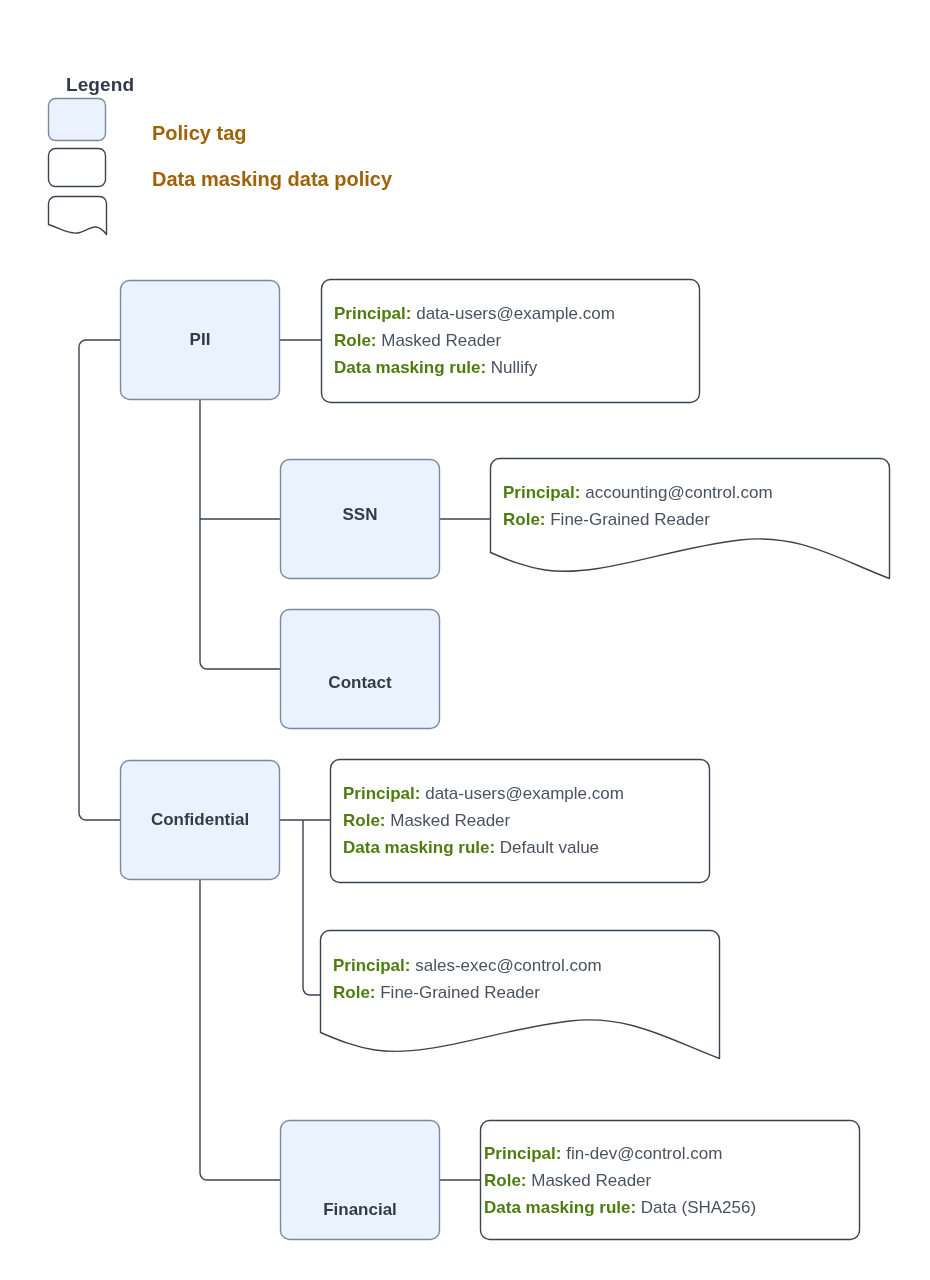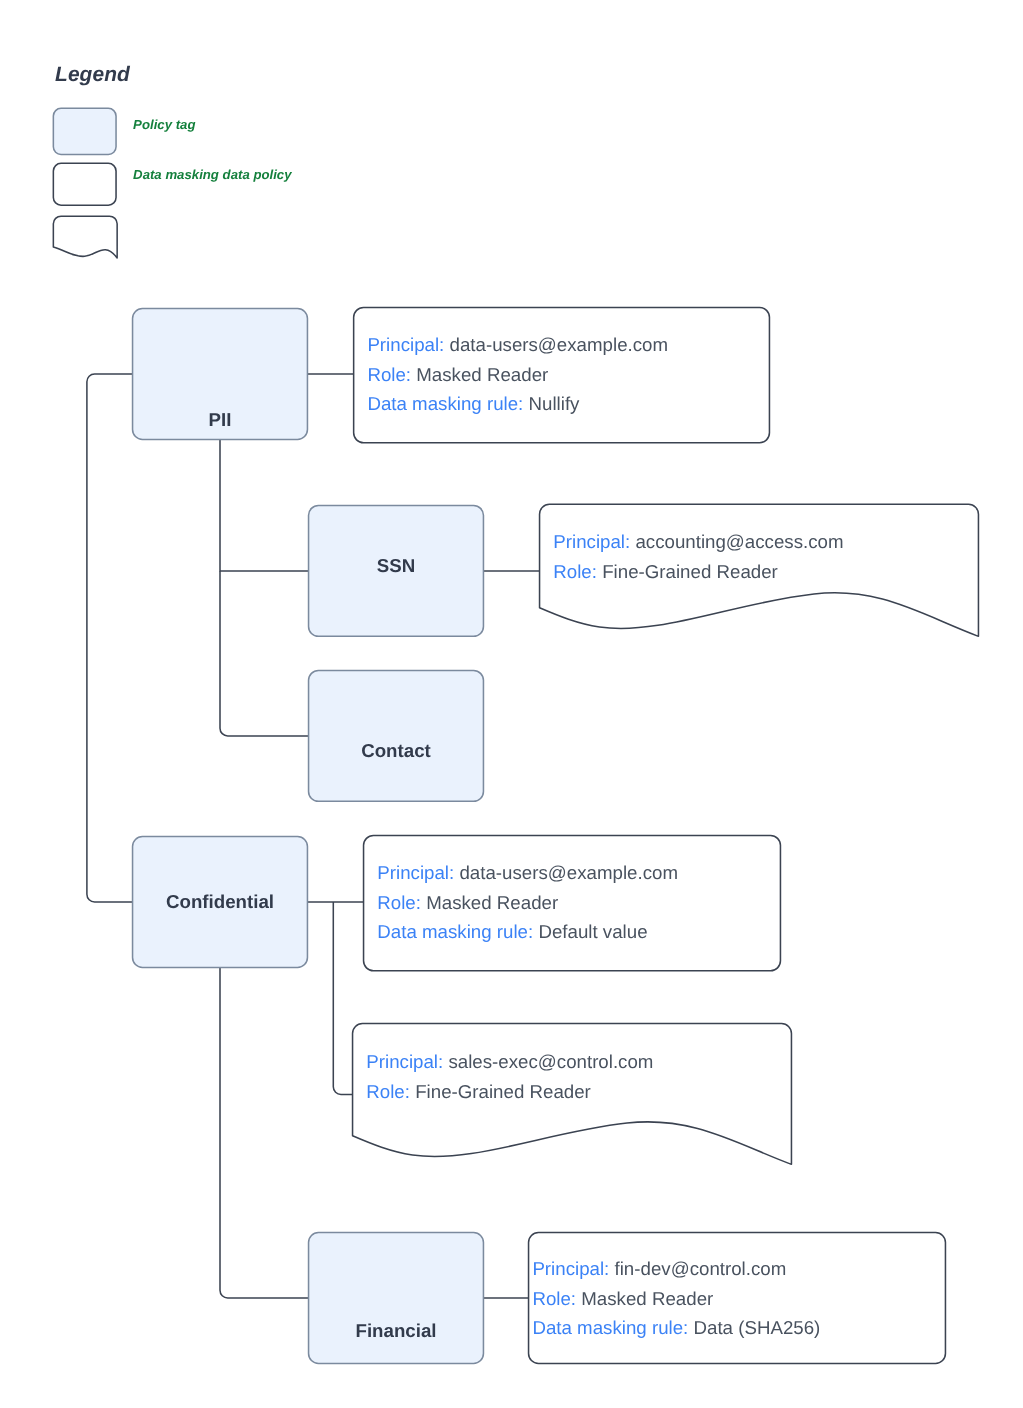--- a/index.html
+++ b/index.html
@@ -10,48 +10,48 @@
     font-family:"Liberation Sans","DejaVu Sans",sans-serif;
     color:#323b4c;
     overflow:hidden;
   }
   #stage{position:relative;width:930px;height:1280px;}
 
   
   #artboard{position:absolute;left:0;top:0;width:930px;height:1280px;}
 
   
-  .lbl{position:absolute;margin:0;font-style:italic;}
+  .lbl{position:absolute;margin:16px;}
 
   .legend-title{
     left:50px;top:58px;
     font-size:19px;font-weight:bold;color:#323b4c;letter-spacing:.1px;
   }
   .legend-text{
-    left:121px;font-size:12px;font-weight:bold;color:#15803d;
+    left:136px;font-size:20px;font-weight:bold;color:#a16207;
   }
   .legend-text.r1{top:106px;}
   .legend-text.r2{top:152px;}
   .legend-text.r3{top:200px;}
 
   .node-label{
     font-size:17px;font-weight:bold;color:#323b4c;
     text-align:center;
     display:flex;align-items:center;justify-content:center;
     position:absolute;
   }
 
   .callout-text{
     position:absolute;
     font-size:17px;
     line-height:27px;
     color:#49525f;
     white-space:nowrap;
   }
-  .callout-text b{color:#3b82f6;font-weight:normal;}
+  .callout-text b{color:#4d7c0f;font-weight:bold;}
 </style>
 </head>
 <body>
 
 <div id="stage">
 
   <svg id="artboard" viewBox="0 0 930 1280" xmlns="http://www.w3.org/2000/svg">
 
     <rect x="48.5" y="98.5" width="57" height="42" rx="7" ry="7" fill="#eaf2fd" stroke="#7b8a9e" stroke-width="1.4"></rect>
 
@@ -116,21 +116,21 @@
              A 9 9 0 0 1 329.5 930.5 Z" fill="#ffffff" stroke="#3b4351" stroke-width="1.4" stroke-linejoin="round"></path>
 
     <rect x="480.5" y="1120.5" width="379" height="119" rx="9" ry="9" fill="#ffffff" stroke="#3b4351" stroke-width="1.4"></rect>
   </svg>
 
   <p class="lbl legend-title">Legend</p>
 
   <p class="lbl legend-text r1">Policy tag</p>
   <p class="lbl legend-text r2">Data masking data policy</p>
 
-  <div class="node-label" style="left:120px;top:280px;width:160px;height:120px;margin-top:42px;">PII</div>
+  <div class="node-label" style="left:120px;top:280px;width:160px;height:120px;">PII</div>
 
   <div class="node-label" style="left:280px;top:459px;width:160px;height:112px;">SSN</div>
 
   <div class="node-label" style="left:280px;top:609px;width:160px;height:148px;">Contact</div>
 
   <div class="node-label" style="left:120px;top:760px;width:160px;height:120px;">Confidential</div>
 
   <div class="node-label" style="left:280px;top:1120px;width:160px;height:125px;margin-top:27px;">Financial</div>
 
   <div class="callout-text" style="left:334px;top:300px;">
@@ -144,21 +144,21 @@
     </div>
     <div>
       <b>Data masking rule:</b>
       <span>Nullify</span>
     </div>
   </div>
 
   <div class="callout-text" style="left:503px;top:479px;">
     <div>
       <b>Principal:</b>
-      <span>accounting@access.com</span>
+      <span>accounting@control.com</span>
     </div>
     <div>
       <b>Role:</b>
       <span>Fine-Grained Reader</span>
     </div>
   </div>
 
   <div class="callout-text" style="left:343px;top:780px;">
     <div>
       <b>Principal:</b>

